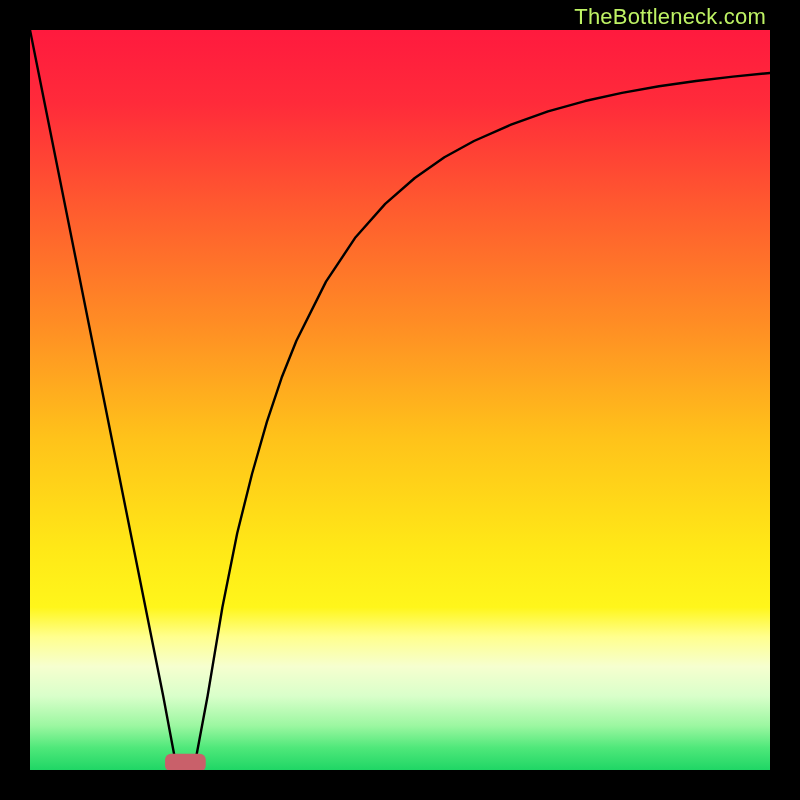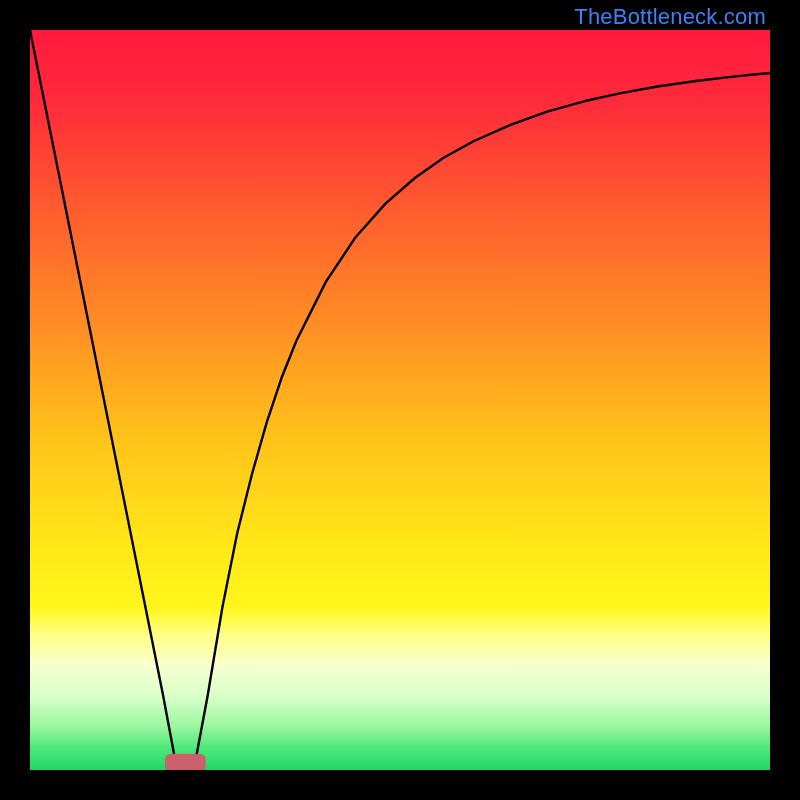--- a/index.html
+++ b/index.html
@@ -31,21 +31,21 @@
     top: 0;
     width: 740px;
     height: 740px;
   }
   .watermark {
     position: absolute;
     top: 4px;
     right: 34px;
     font-family: Arial, Helvetica, sans-serif;
     font-size: 22px;
-    color: #3b82f6;
+    color: #bef264;
     font-weight: 400;
     letter-spacing: 0.2px;
   }
   svg {
     position: absolute;
     left: 0;
     top: 0;
   }
 </style>
 </head>

